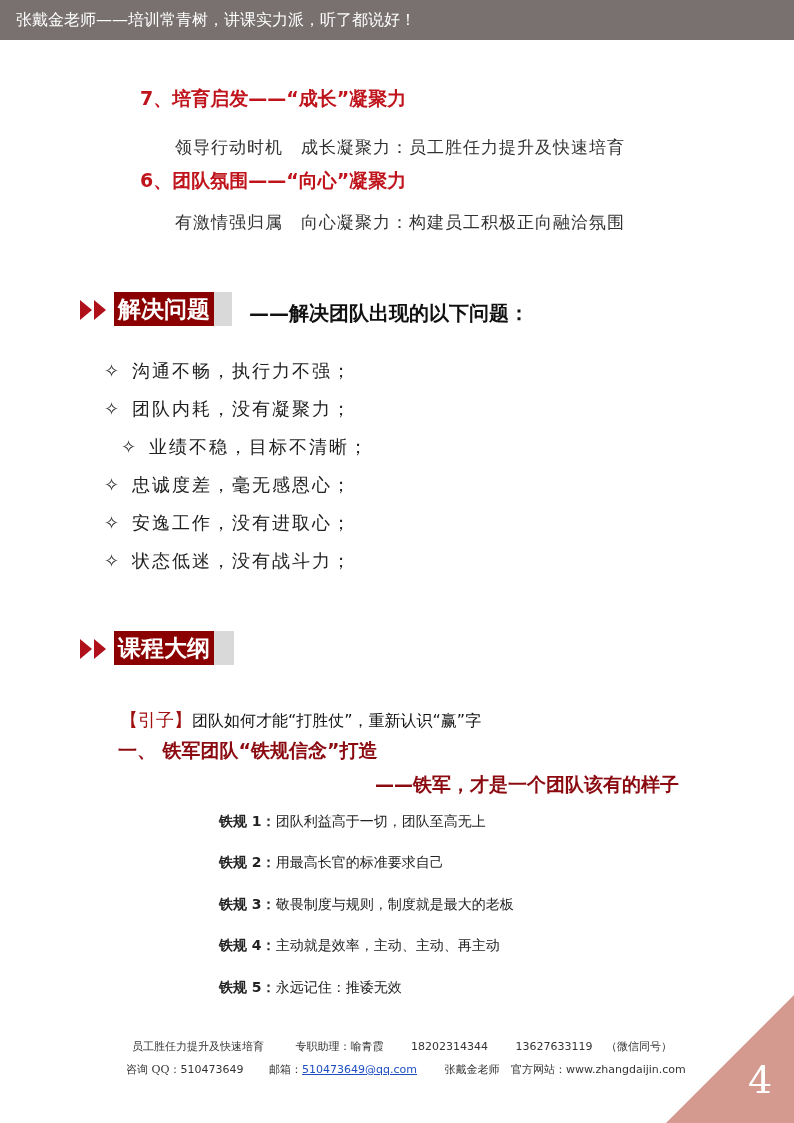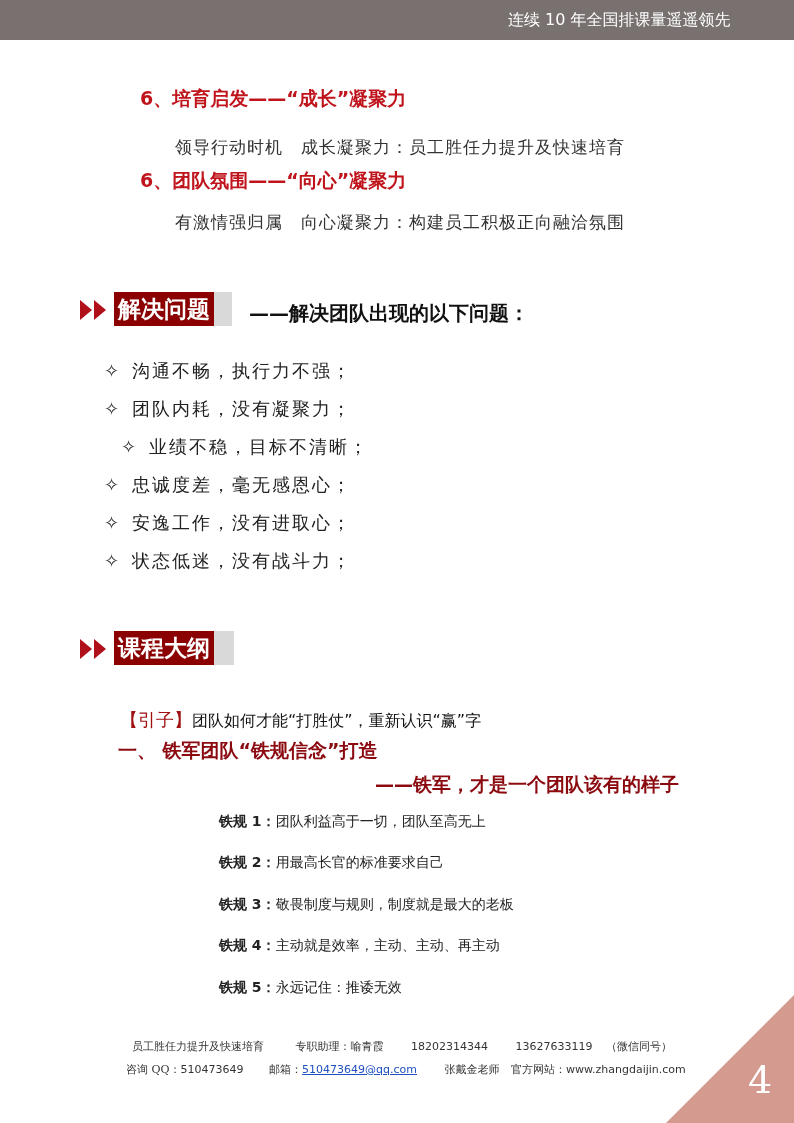--- a/index.html
+++ b/index.html
@@ -68,24 +68,24 @@
   }
   .page-num {
     position: absolute; left: 748px; top: 1058px; font-family: "DejaVu Serif", "Liberation Serif", serif;
     font-size: 38px; color: #fff;
   }
 </style>
 </head>
 <body>
 
 <div class="header">
-  <span class="right">连续 10 年全国排课量遥遥领先</span>
+  <span class="left">张戴金老师——培训常青树，讲课实力派，听了都说好！</span>
 </div>
 
-<div class="red-heading" style="left:140px; top:86px;">6、培育启发——“成长”凝聚力</div>
+<div class="red-heading" style="left:140px; top:86px;">7、培育启发——“成长”凝聚力</div>
 <div class="sub-line" style="left:175px; top:136px;">领导行动时机　成长凝聚力：员工胜任力提升及快速培育</div>
 <div class="red-heading" style="left:140px; top:168px;">6、团队氛围——“向心”凝聚力</div>
 <div class="sub-line" style="left:175px; top:211px;">有激情强归属　向心凝聚力：构建员工积极正向融洽氛围</div>
 
 <div class="section-head" style="left:80px; top:292px; width:160px;">
   <svg class="arrows" viewBox="0 0 30 20">
     <polygon points="0,0 12,10 0,20" fill="#b0101a"></polygon>
     <polygon points="14,0 26,10 14,20" fill="#b0101a"></polygon>
   </svg>
   <div class="shadow-box" style="left:34px; width:118px;"></div>

